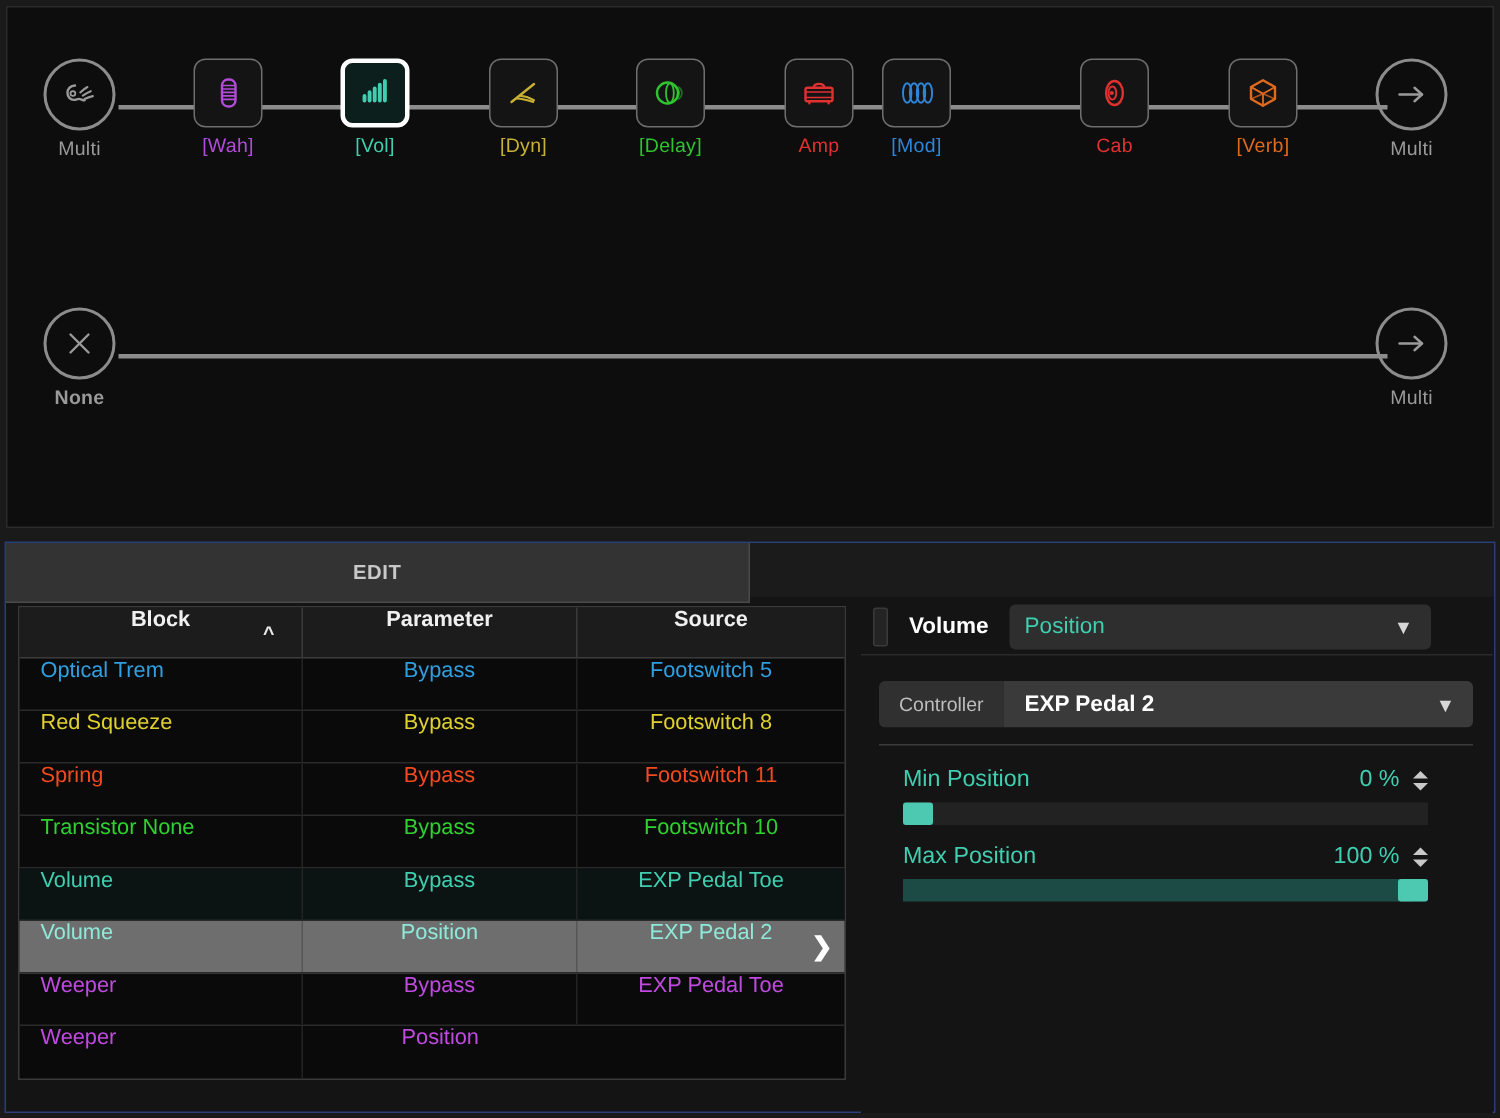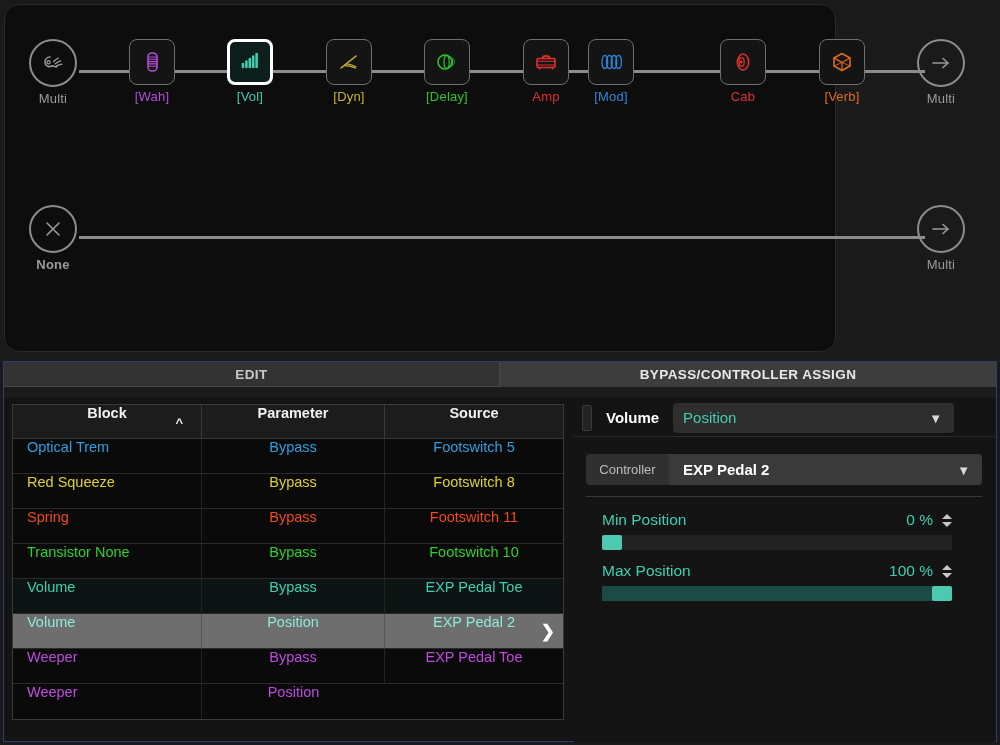--- a/index.html
+++ b/index.html
@@ -7,24 +7,24 @@
     width: 1000px; height: 745px;
     background: #1a1a1a;
     font-family: "Liberation Sans", sans-serif;
     overflow: hidden;
   }
 
   
   #signal-chain {
     position: absolute;
     left: 4px; top: 4px;
-    width: 832px; height: 348px;
+    width: 992px; height: 348px;
     background: #0d0d0d;
     border: 1px solid #2b2b2b;
-    border-radius: 15px;
+    border-radius: 0;
   }
   .chain-row { position: absolute; left: 0; width: 100%; height: 90px; }
   #chain-row-1 { top: 14px; }
   #chain-row-2 { top: 180px; }
 
   .chain-wire {
     position: absolute;
     height: 3px;
     background: #8c8c8c;
     top: 51px;
@@ -71,21 +71,21 @@
     background: #141414;
   }
 
   #tab-bar {
     position: absolute; left: 0; top: 0;
     width: 100%; height: 36px;
     background: #1b1b1b;
     display: flex;
   }
   .tab {
-    height: 25px;
+    height: 40px;
     display: flex; align-items: center; justify-content: center;
     font-size: 13.5px; font-weight: bold;
     letter-spacing: 0.4px;
     color: #c8c8c8;
   }
   #tab-edit {
     width: 496px;
     background: #333333;
     border: 1px solid #4a4a4a;
     border-top: none; border-left: none;
@@ -377,23 +377,20 @@
   </div>
 
 </div>
 
 <div id="bottom-panel">
 
   <div id="tab-bar">
     <div class="tab" id="tab-edit">
       <span>EDIT</span>
     </div>
-    <div class="tab" id="tab-assign">
-      <span>BYPASS/CONTROLLER ASSIGN</span>
-    </div>
   </div>
 
   <div id="assign-table">
     <div class="tbl-row" id="tbl-head">
       <div class="th col-block">
         <span>Block</span>
         <span id="sort-caret">^</span>
       </div>
       <div class="th col-param">
         <span>Parameter</span>

